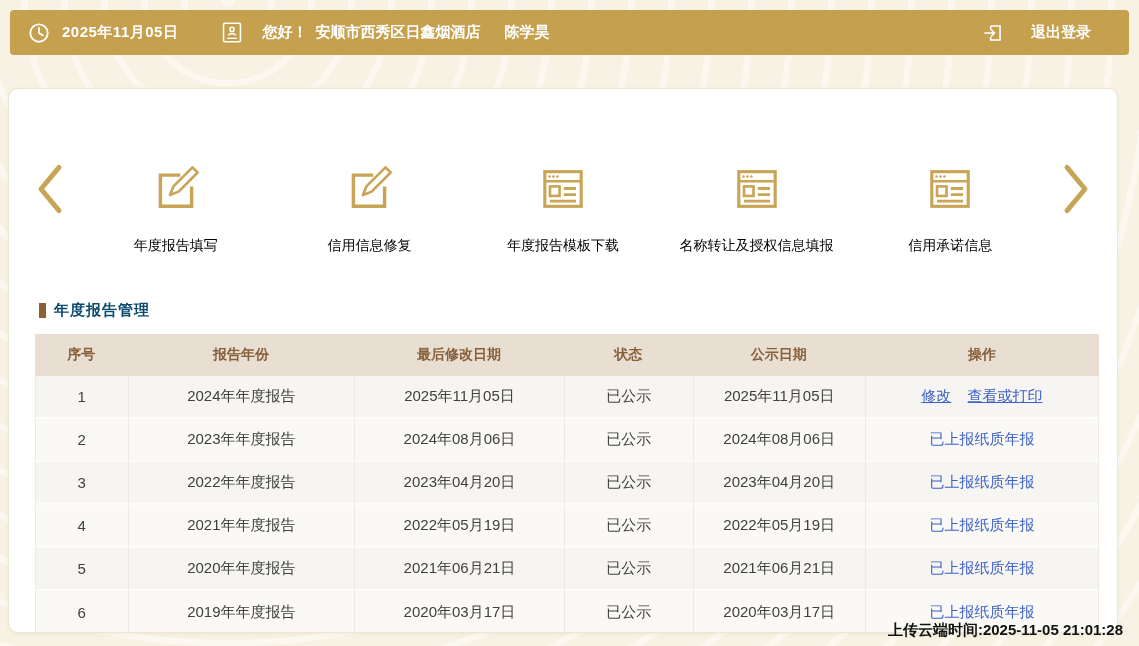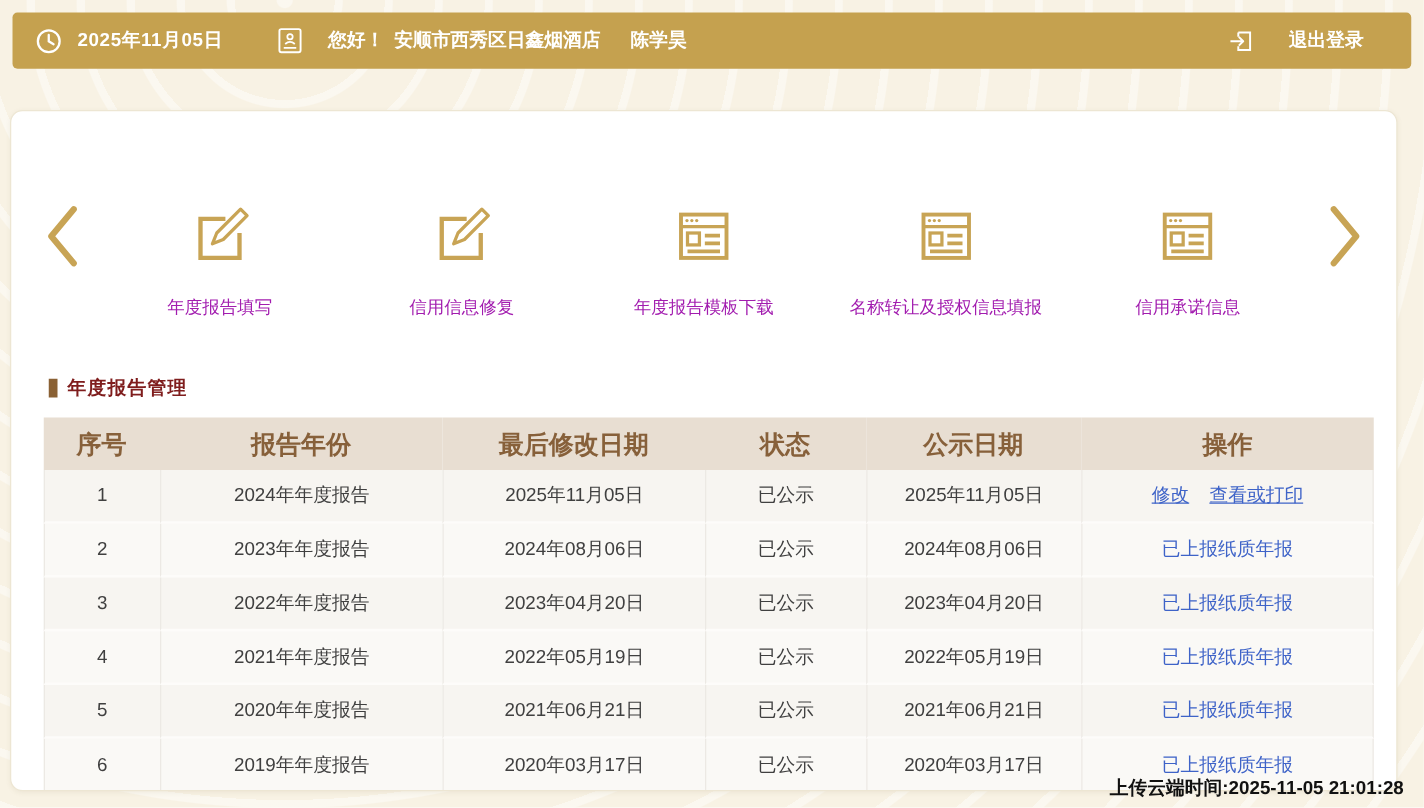--- a/index.html
+++ b/index.html
@@ -38,31 +38,31 @@
     position:absolute;left:8px;top:88px;width:1110px;height:545px;
     background:var(--card-bg);border:1px solid #EDE6D3;border-radius:10px;
     box-shadow:0 1px 4px rgba(120,100,60,.08);
     overflow:hidden;
   }
   
   .carousel{display:flex;align-items:flex-start;padding:74px 12px 0 12px;}
   .car-arrow{width:58px;display:flex;justify-content:center;align-items:center;height:52px;cursor:pointer;flex:none;}
   .car-item{flex:1;display:flex;flex-direction:column;align-items:center;cursor:pointer;}
   .car-item .ic{width:52px;height:52px;}
-  .car-item .lbl{margin-top:22px;font-size:14px;color:#a21caf;white-space:nowrap;}
+  .car-item .lbl{margin-top:22px;font-size:14px;color:#000000;white-space:nowrap;}
   
   .section-title{display:flex;align-items:center;margin:46px 0 0 30px;}
   .section-title .bullet{width:7px;height:15px;background:#8A6134;margin-right:8px;}
-  .section-title .txt{font-size:15px;color:#7f1d1d;font-weight:bold;letter-spacing:1px;}
+  .section-title .txt{font-size:15px;color:#0c4a6e;font-weight:bold;letter-spacing:1px;}
   
   .tbl-wrap{margin:14px 18px 0 26px;}
   table{width:100%;border-collapse:separate;border-spacing:0;table-layout:fixed;}
   thead th{
     height:42px;background:var(--header-bg);color:var(--header-text);
-    font-size:20px;font-weight:bold;text-align:center;
+    font-size:14px;font-weight:bold;text-align:center;
   }
   tbody td{
     height:43px;text-align:center;font-size:15px;color:#404040;
     border-bottom:2px solid #FDFCFA;border-left:1px solid #ECE9E4;
   }
   tbody td:last-child{border-right:1px solid #ECE9E4;}
   tbody tr:nth-child(odd) td{background:var(--row-odd);}
   tbody tr:nth-child(even) td{background:var(--row-even);}
   tbody tr:last-child td{border-bottom:1px solid #EDEAE5;}
   a.act{color:var(--link);text-decoration:none;cursor:pointer;text-align:center;}

